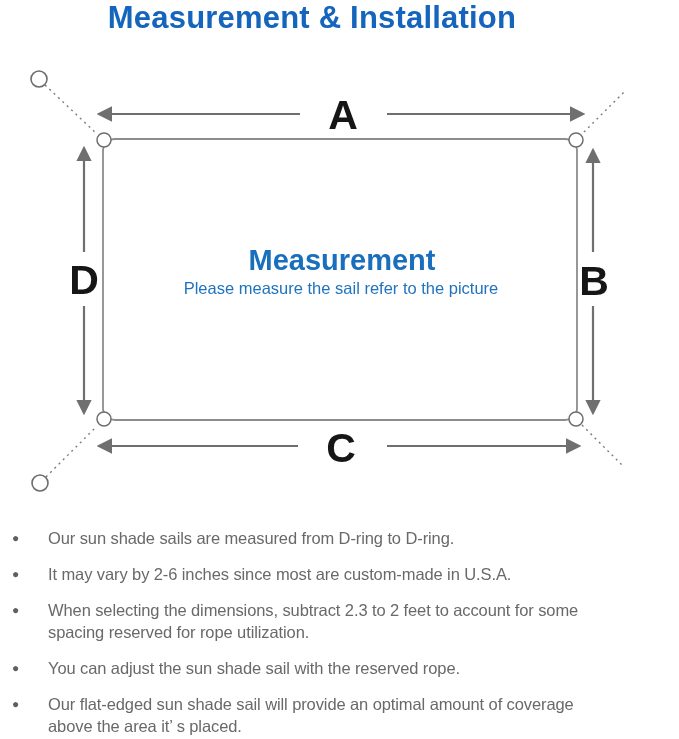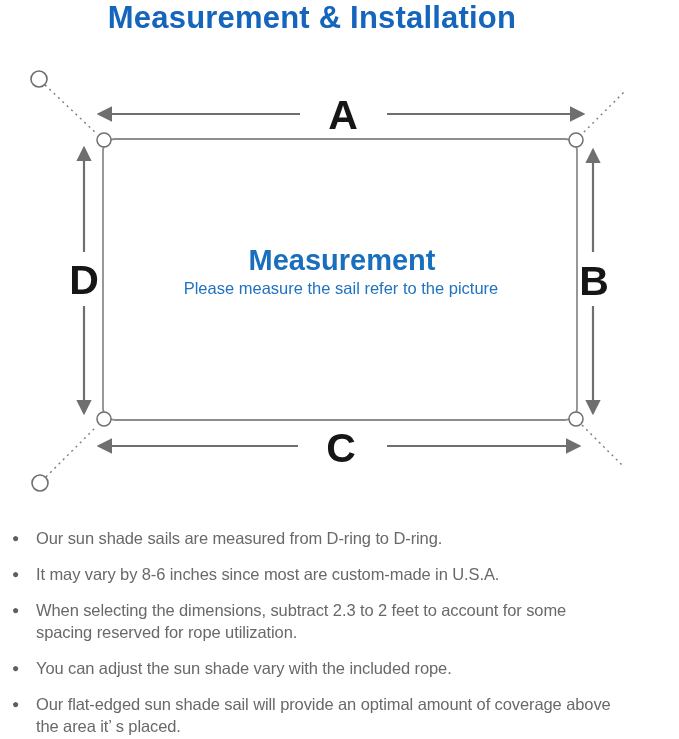--- a/index.html
+++ b/index.html
@@ -33,21 +33,21 @@
     margin:0 0 14px 0;
     color:#696969;
     font-size:16.5px;line-height:22px;
     letter-spacing:-0.1px;
   }
   .notes .dot{
     flex:0 0 16px;
     font-size:12px;line-height:22px;
     color:#5f5f5f;
   }
-  .note-text{flex:1 1 auto;}
+  .note-text{flex:1 1 auto;margin-left:12px;}
 </style>
 </head>
 <body>
 
 <div class="page">
 
   <h1 class="title">Measurement &amp; Installation</h1>
 
   <svg class="diagram" viewBox="0 0 679 520" aria-hidden="true">
     <defs>
@@ -99,29 +99,29 @@
     <text class="center-sub" x="341" y="288" text-anchor="middle" dominant-baseline="central">Please measure the sail refer to the picture</text>
   </svg>
 
   <ul class="notes">
     <li>
       <span class="dot">●</span>
       <span class="note-text">Our sun shade sails are measured from D-ring to D-ring.</span>
     </li>
     <li>
       <span class="dot">●</span>
-      <span class="note-text">It may vary by 8-6 inches since most are custom-made in U.S.A.</span>
+      <span class="note-text">It may vary by 2-6 inches since most are custom-made in U.S.A.</span>
     </li>
     <li>
       <span class="dot">●</span>
       <span class="note-text">When selecting the dimensions, subtract 2.3 to 2 feet to account for some spacing reserved for rope utilization.</span>
     </li>
     <li>
       <span class="dot">●</span>
-      <span class="note-text">You can adjust the sun shade vary with the included rope.</span>
+      <span class="note-text">You can adjust the sun shade sail with the reserved rope.</span>
     </li>
     <li>
       <span class="dot">●</span>
       <span class="note-text">Our flat-edged sun shade sail will provide an optimal amount of coverage above the area it’ s placed.</span>
     </li>
   </ul>
 
 </div>
 
 </body></html>

